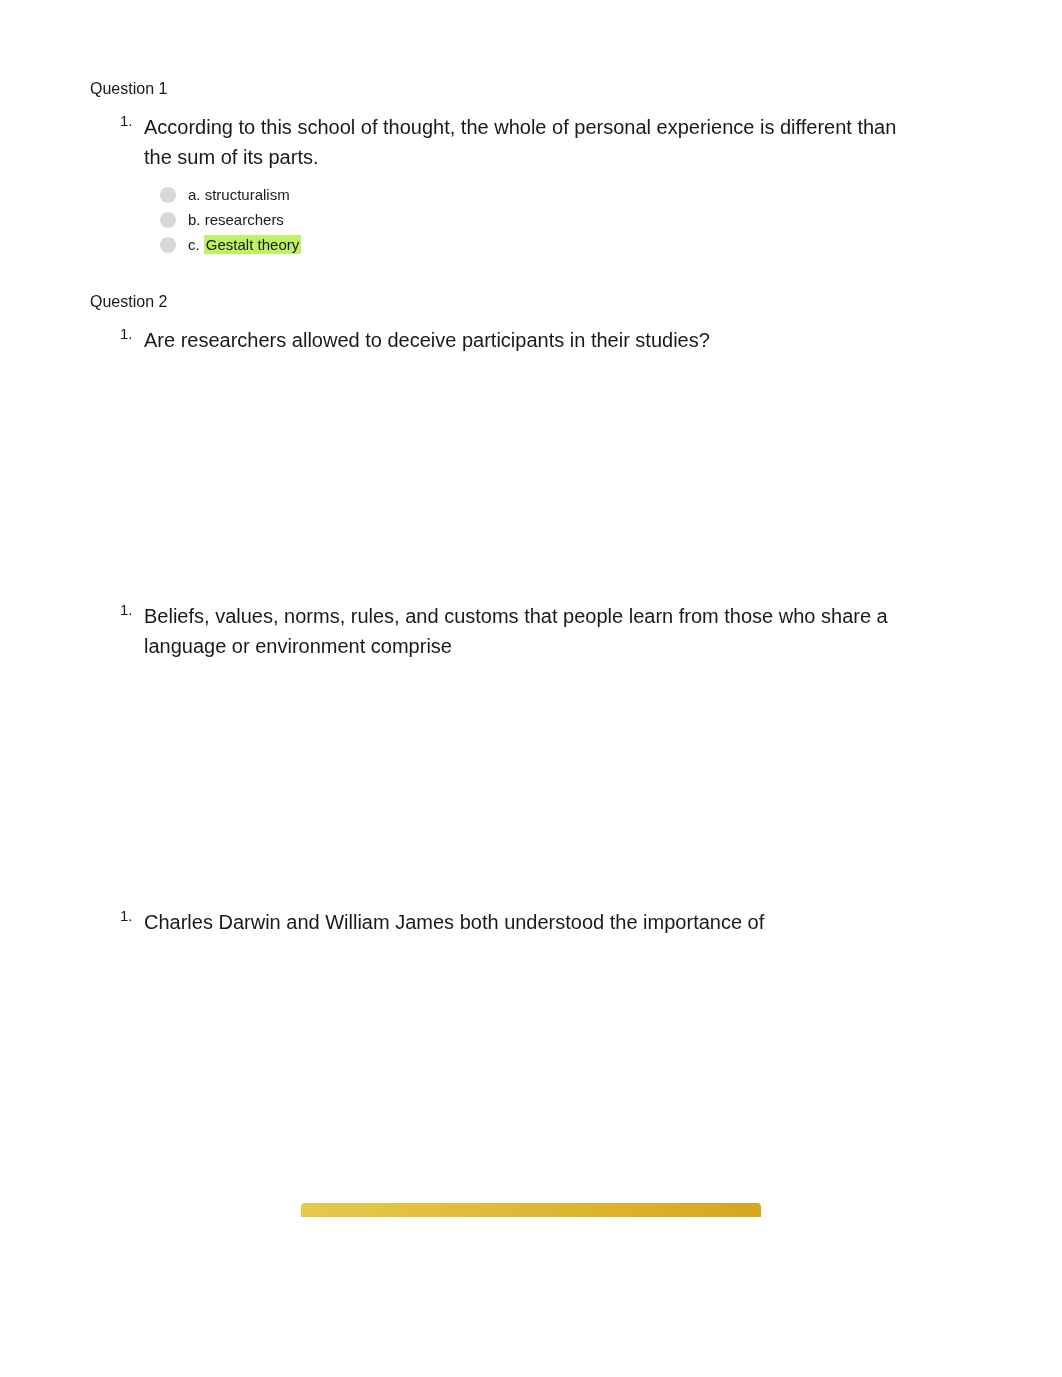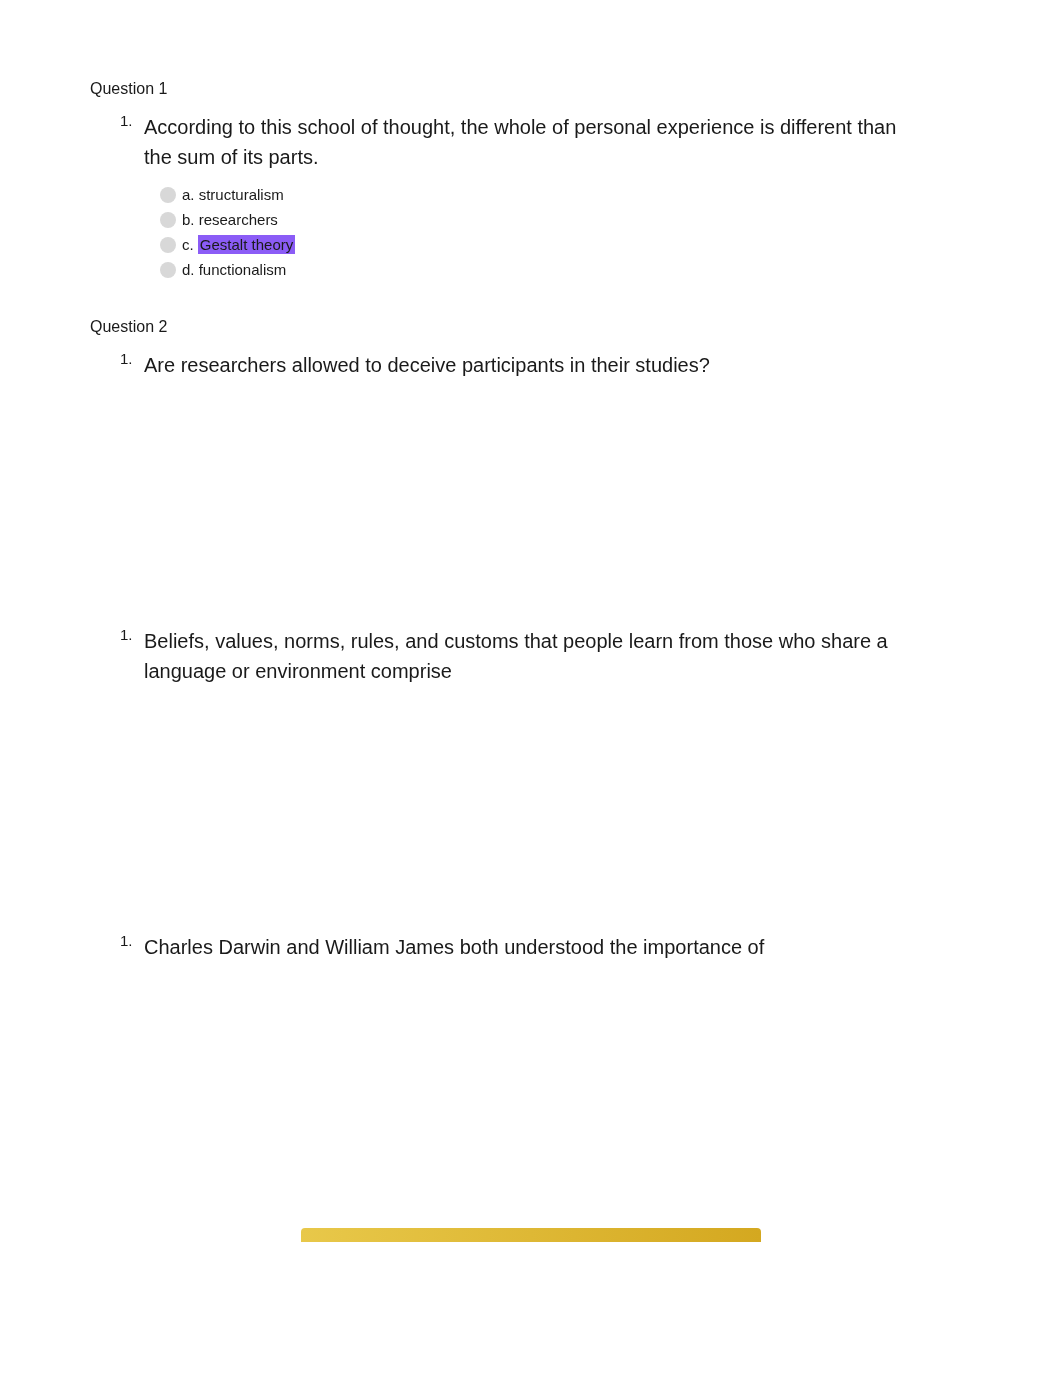--- a/index.html
+++ b/index.html
@@ -49,38 +49,38 @@
     .options-list {
       margin-top: 14px;
       margin-left: 70px;
       list-style: none;
     }
 
     .option-item {
       display: flex;
       align-items: center;
       margin-bottom: 8px;
-      gap: 6px;
+      gap: 12px;
     }
 
     .radio-circle {
       width: 16px;
       height: 16px;
       border-radius: 50%;
       background: #d8d8d8;
       flex-shrink: 0;
       display: inline-block;
     }
 
     .option-text {
       font-size: 15px;
     }
 
     .highlight-yellow {
-      background-color: #8b5cf6;
+      background-color: #bef264;
       padding: 1px 2px;
     }
 
     .answer-space-large {
       height: 200px;
     }
   </style>
 </head>
 <body>
 
@@ -95,24 +95,20 @@
       <span class="radio-circle"></span>
       <span class="option-text">a. structuralism</span>
     </li>
     <li class="option-item">
       <span class="radio-circle"></span>
       <span class="option-text">b. researchers</span>
     </li>
     <li class="option-item">
       <span class="radio-circle"></span>
       <span class="option-text">c. <span class="highlight-yellow">Gestalt theory</span></span>
-    </li>
-    <li class="option-item">
-      <span class="radio-circle"></span>
-      <span class="option-text">d. functionalism</span>
     </li>
   </ul>
 </div>
 
 <div class="question-block">
   <div class="question-title">Question 2</div>
   <div class="question-item">
     <span class="question-number">1.</span>
     <span class="question-text">Are researchers allowed to deceive participants in their studies?</span>
   </div>

